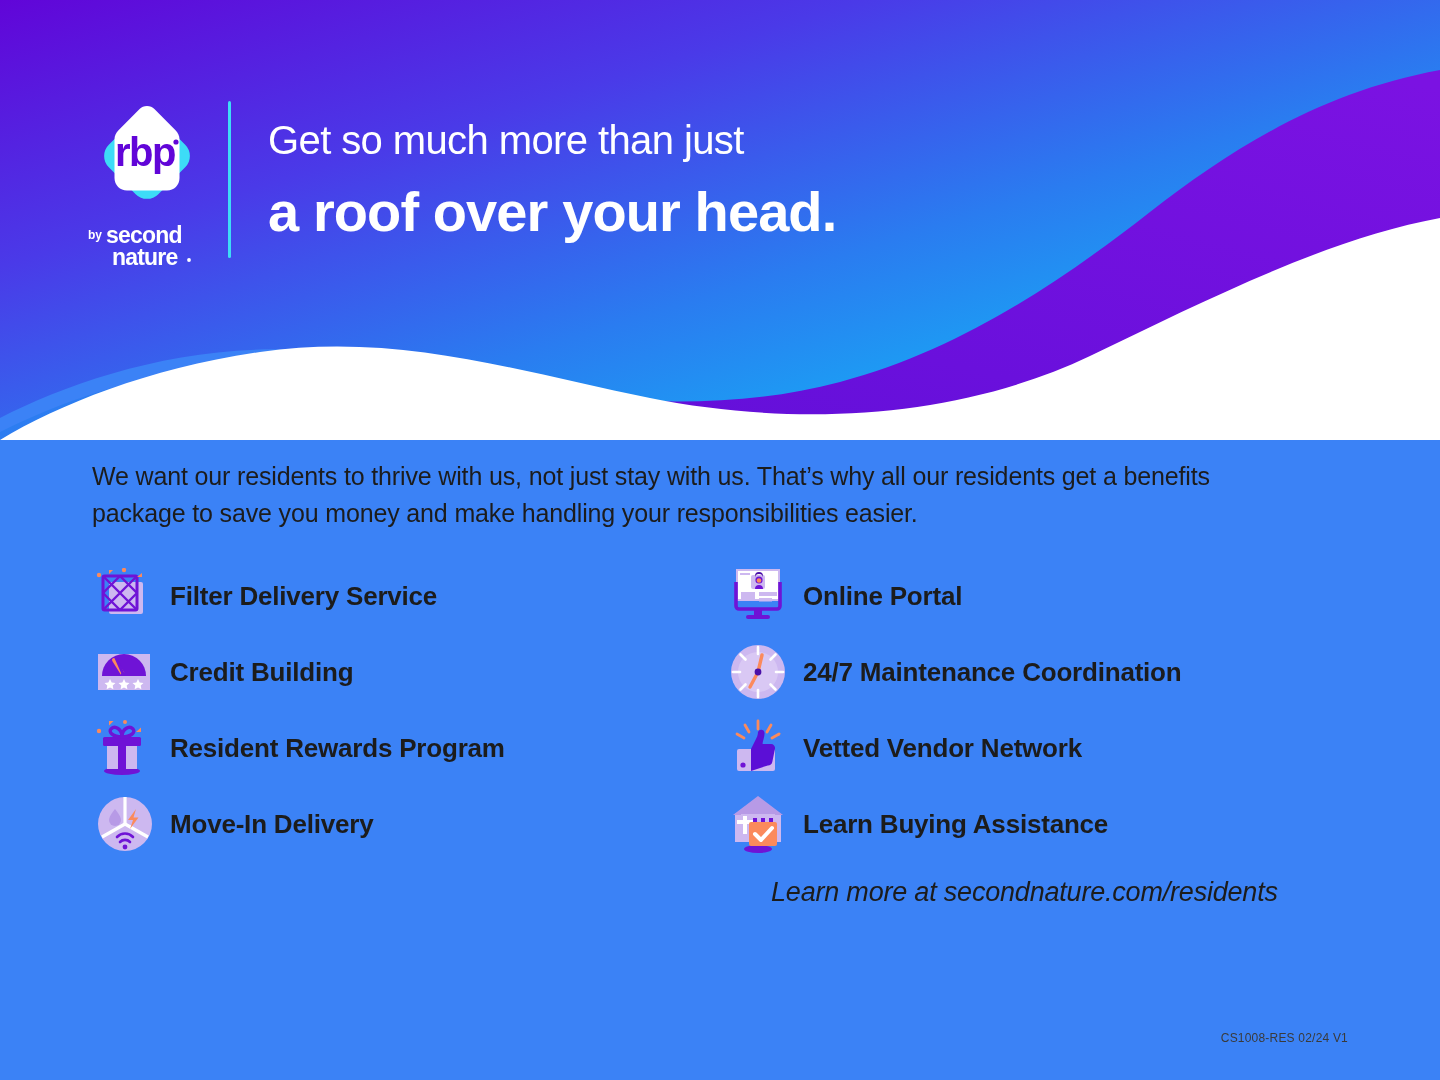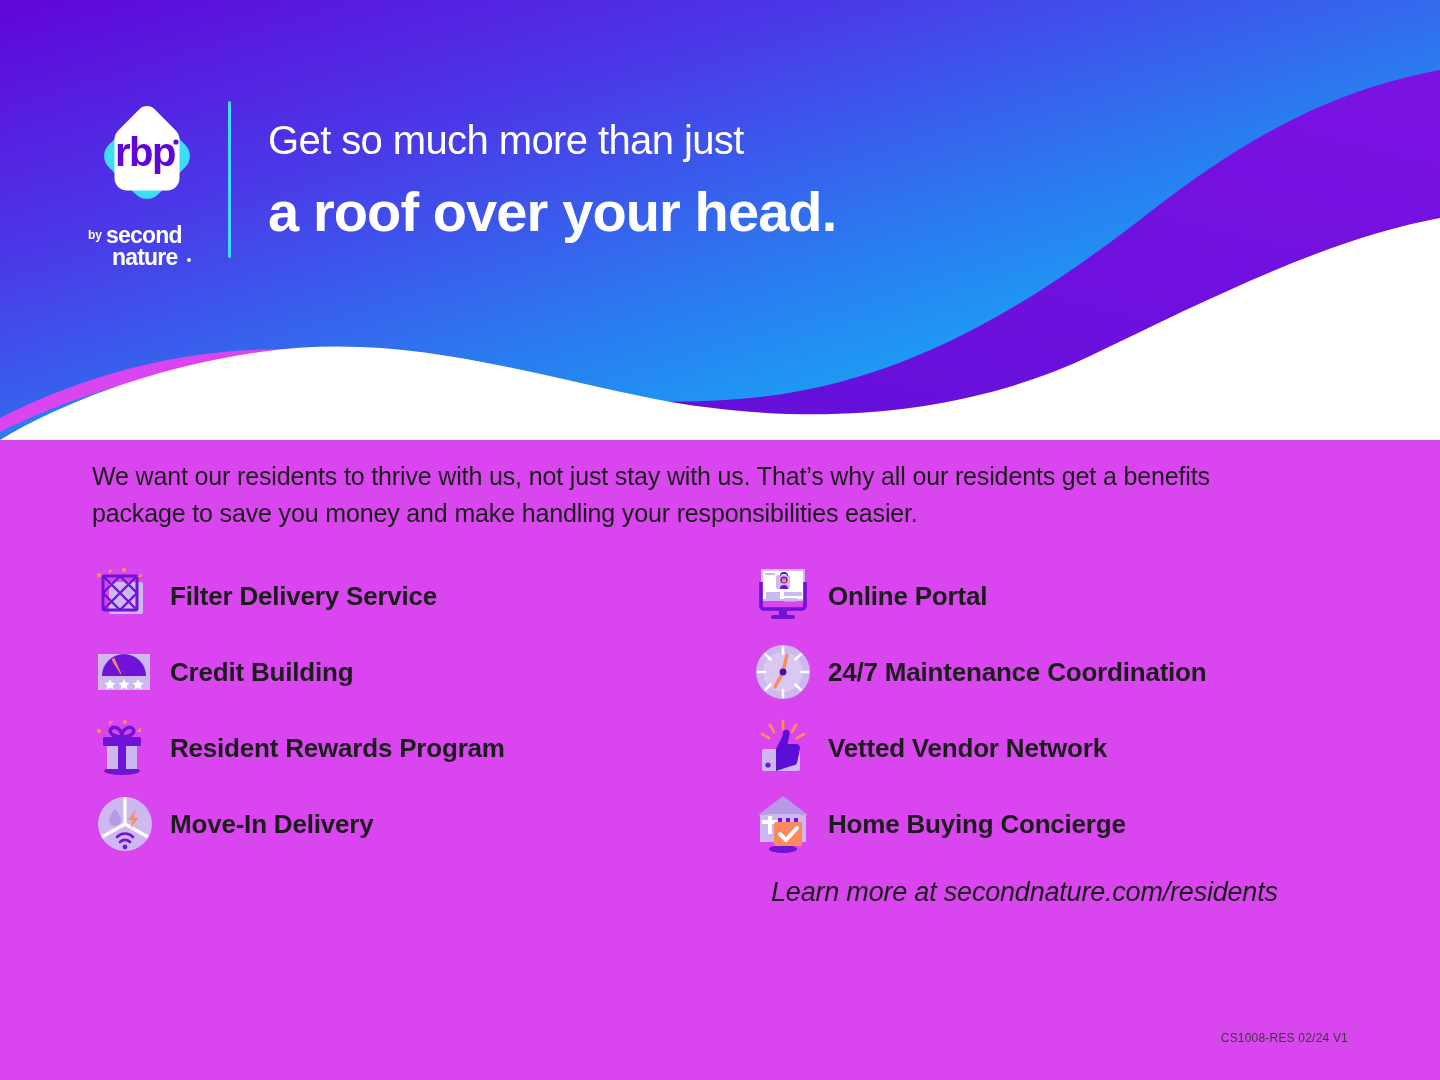--- a/index.html
+++ b/index.html
@@ -2,21 +2,21 @@
 <html><head>
 <meta charset="utf-8">
 <style>
   * { margin:0; padding:0; box-sizing:border-box; }
   html, body {
     width:1440px; height:1080px;
     background:#ffffff;
     font-family:"Liberation Sans", sans-serif;
     overflow:hidden;
   }
-  #page { position:relative; width:1440px; height:1080px; background:#d946ef; }
+  #page { position:relative; width:1440px; height:1080px; background:#3b82f6; }
 
   
   .banner { position:absolute; left:0; top:0; width:1440px; height:440px; }
   .banner svg { display:block; width:1440px; height:440px; }
 
   
   .logo-block { position:absolute; left:82px; top:100px; width:130px; height:162px; }
   .logo-mark { position:relative; width:110px; height:112px; margin:0 auto; }
   .logo-mark svg { display:block; width:110px; height:112px; }
   .logo-byline { width:130px; margin-top:8px; text-align:right; }
@@ -44,21 +44,21 @@
     width:1215px;
     font-size:25px; line-height:37px;
     color:#1c1c1c; font-weight:400;
     letter-spacing:-0.15px;
   }
 
   
   .benefits { position:absolute; left:92px; top:558px; width:1270px; }
   .bcol { position:absolute; top:0; width:620px; }
   .bcol.left  { left:0px; }
-  .bcol.right { left:658px; }
+  .bcol.right { left:633px; }
 
   .brow { position:relative; height:76px; display:flex; align-items:center; }
   .bicon { width:66px; height:62px; flex:0 0 66px; display:flex; align-items:center; justify-content:center; }
   .bicon svg { display:block; }
   .blabel {
     font-size:26px; color:#1c1c1c; font-weight:700;
     letter-spacing:-0.2px; margin-left:12px; white-space:nowrap;
   }
 
   
@@ -315,21 +315,21 @@
             <rect x="12" y="20" width="34" height="4" fill="#cdb8f0"></rect>
             <rect x="14" y="22" width="4" height="18" fill="#ffffff"></rect>
             <rect x="8" y="26" width="16" height="4" fill="#ffffff"></rect>
             <rect x="24" y="24" width="4" height="6" fill="#6f13d6"></rect>
             <rect x="32" y="24" width="4" height="6" fill="#6f13d6"></rect>
             <rect x="40" y="24" width="4" height="6" fill="#6f13d6"></rect>
             <rect x="20" y="28" width="28" height="24" rx="2" fill="#fb8a5c"></rect>
             <path d="M26 40 l6 6 l11 -12" stroke="#ffffff" stroke-width="4" fill="none" stroke-linecap="round" stroke-linejoin="round"></path>
           </svg>
         </span>
-        <span class="blabel">Home Buying Concierge</span>
+        <span class="blabel">Learn Buying Assistance</span>
       </div>
 
     </div>
   </div>
 
   <div class="learn">Learn more at secondnature.com/residents</div>
 
   <div class="code">CS1008-RES 02/24 V1</div>
 
 </div>

